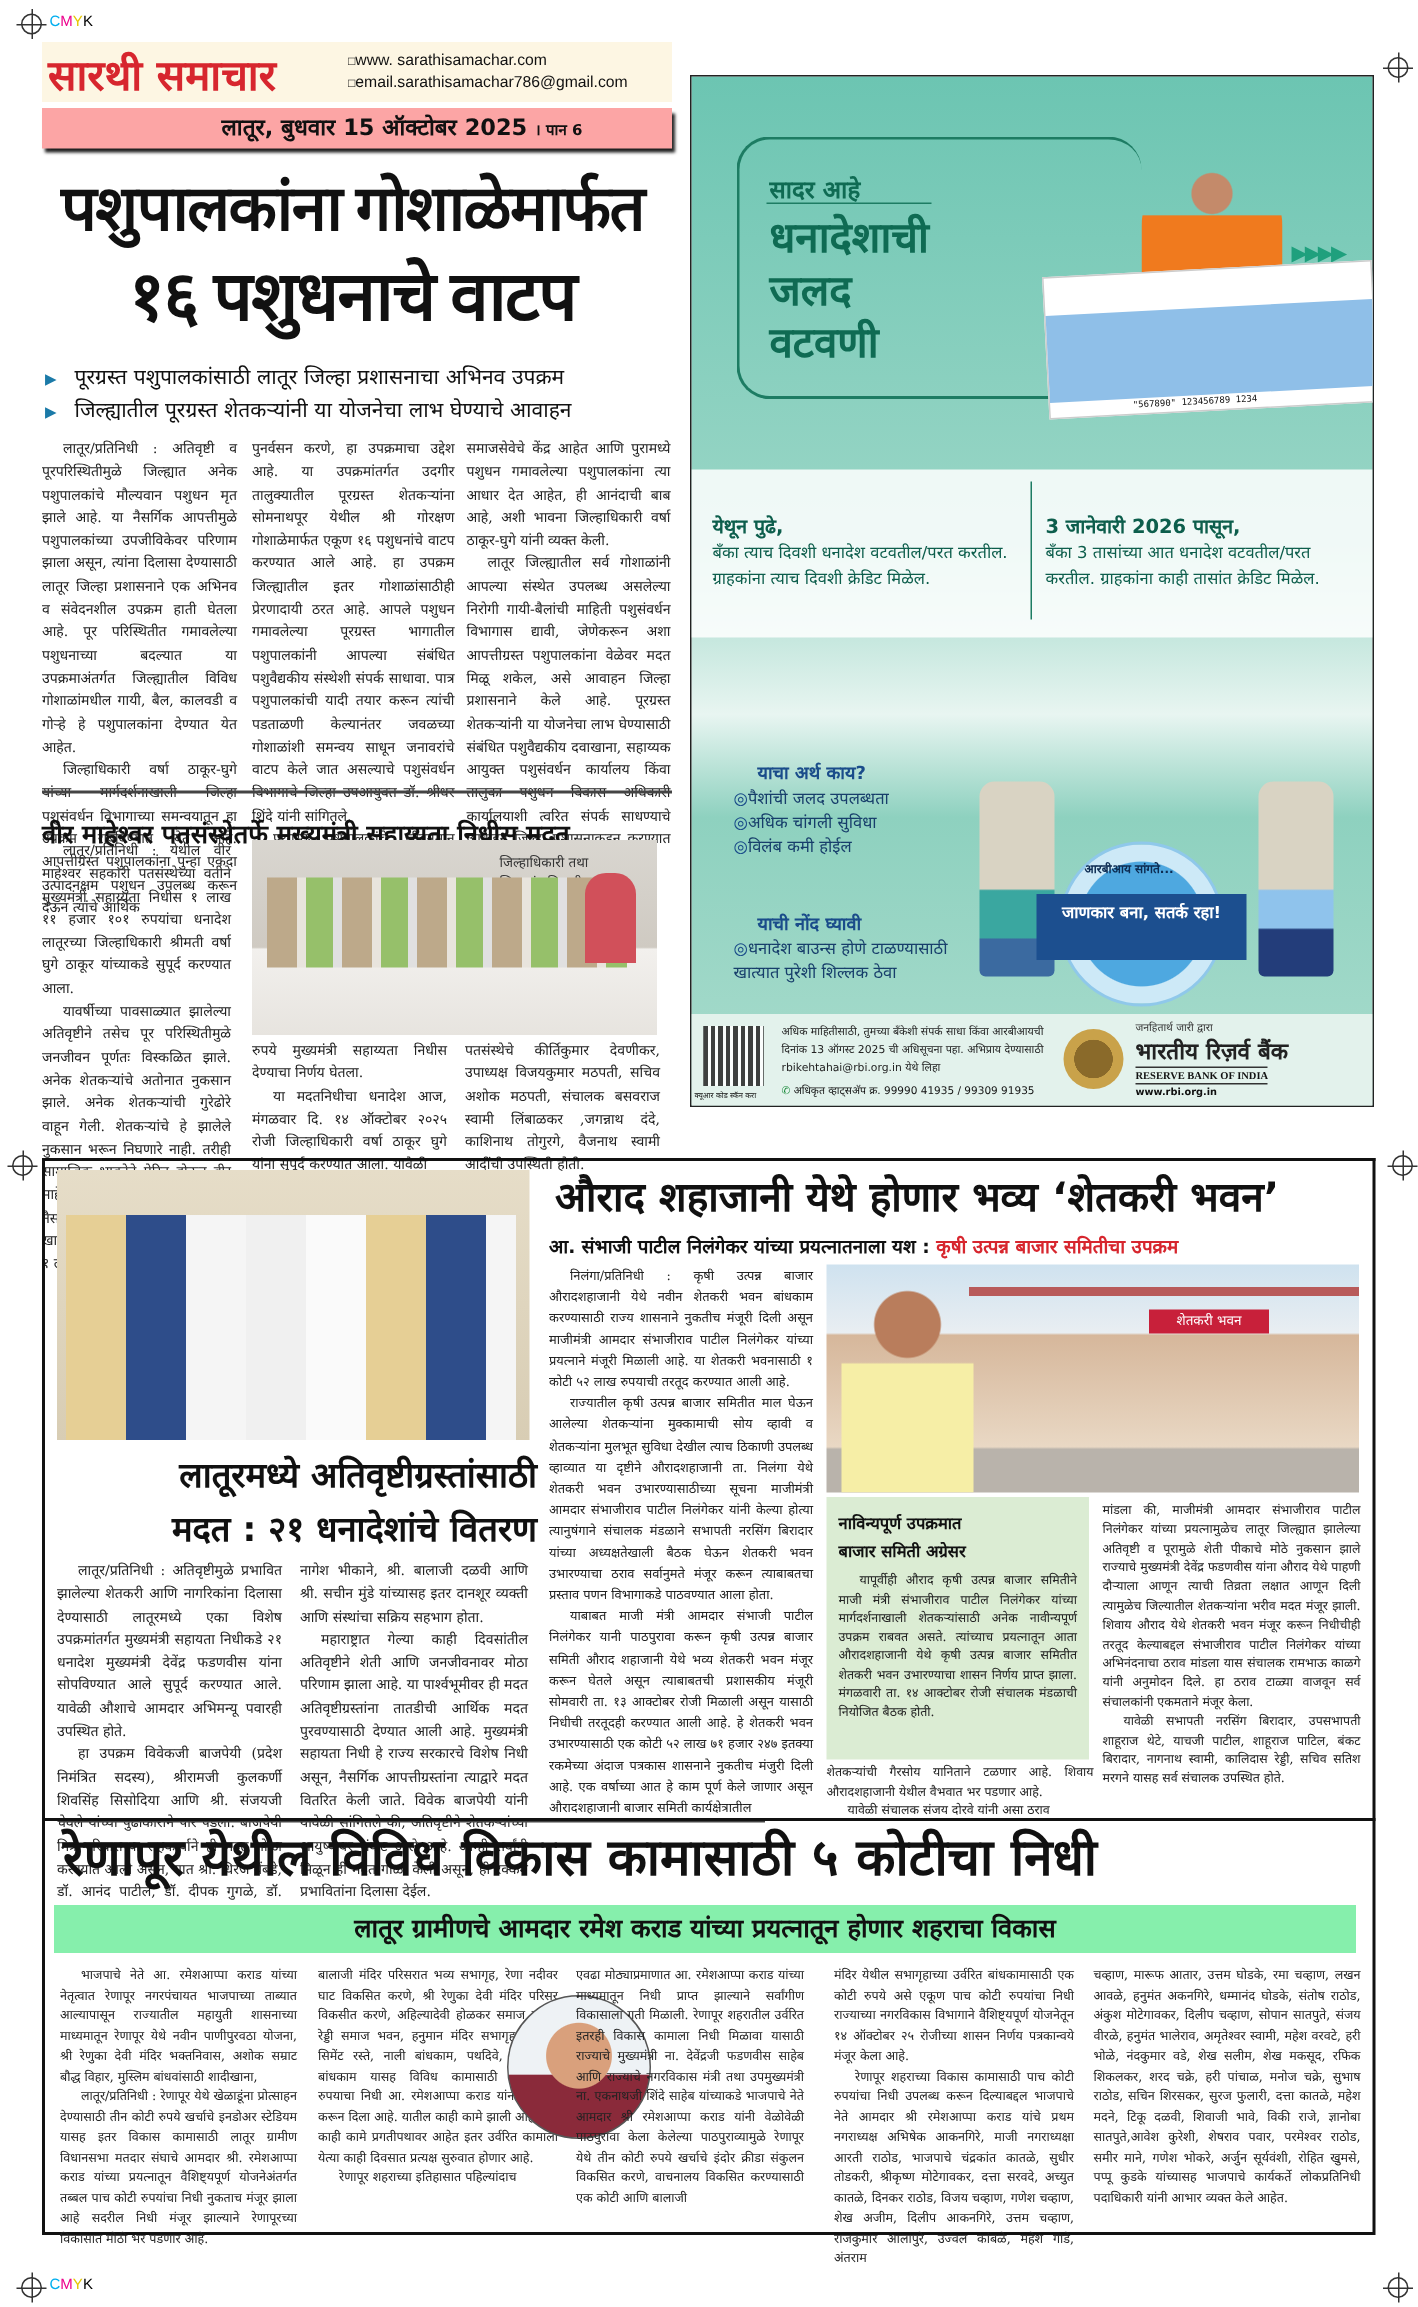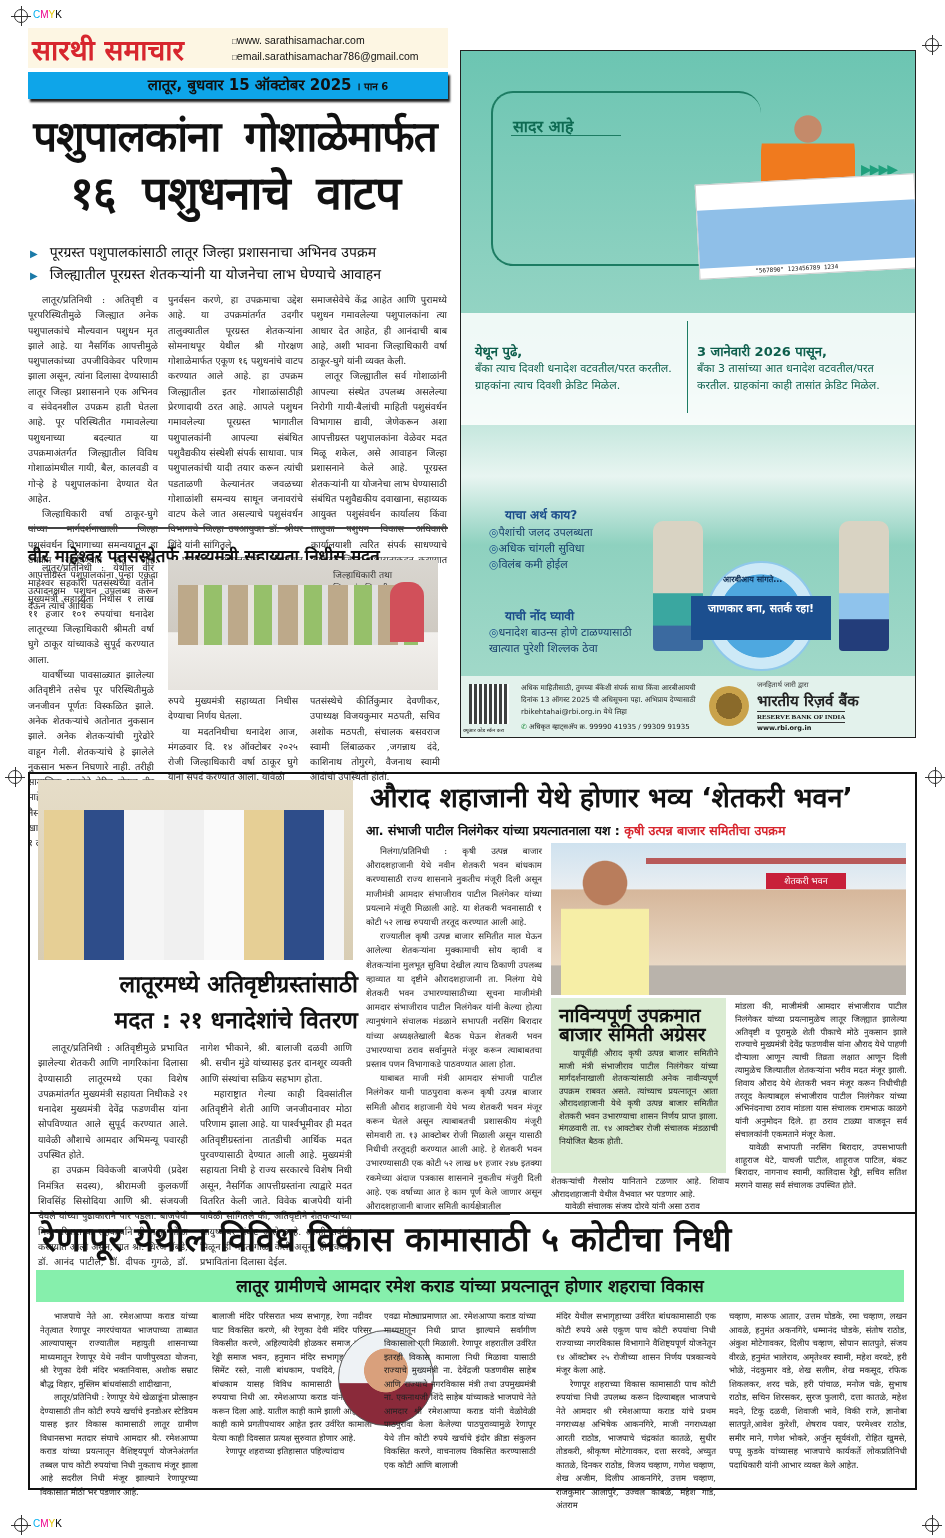--- a/index.html
+++ b/index.html
@@ -7,23 +7,23 @@
 .abs{position:absolute}
 .reg{width:14px;height:14px;border:1px solid #333;border-radius:50%;position:absolute}
 .reg:before{content:"";position:absolute;left:-4px;right:-4px;top:6px;height:1px;background:#333}
 .reg:after{content:"";position:absolute;top:-4px;bottom:-4px;left:6px;width:1px;background:#333}
 .cmyk{font-size:10px;font-family:"Liberation Sans",sans-serif}
 .cmyk .c{color:#00aeef}.cmyk .m{color:#ec008c}.cmyk .y{color:#e5c600}.cmyk .k{color:#000}
 .masthead{left:28px;top:28px;width:420px;height:40px;background:#fdf6e3}
 .brand{left:32px;top:30px;font-size:28px;font-weight:bold;color:#d7262e;font-family:"DejaVu Serif",serif}
 .contact{left:232px;top:33px;font-size:10.5px;line-height:15px;font-family:"Liberation Sans",sans-serif}
 .contact div:before{content:"\25A1 ";font-size:8px}
-.dateline{left:28px;top:72px;width:420px;height:27px;background:#0ea5e9;box-shadow:2px 3px 2px #222;font-size:15px;font-weight:bold;text-align:center;line-height:27px;padding-left:60px}
+.dateline{left:28px;top:72px;width:420px;height:27px;background:#fca5a5;box-shadow:2px 3px 2px #222;font-size:15px;font-weight:bold;text-align:center;line-height:27px;padding-left:60px}
 .dateline small{font-size:10px}
-.h1{left:20px;top:112px;width:430px;font-size:42px;font-weight:bold;line-height:57px;text-align:center;font-family:Liberation Mono, monospace;letter-spacing:-1px}
+.h1{left:20px;top:112px;width:430px;font-size:42px;font-weight:bold;line-height:57px;text-align:center;font-family:Liberation Serif, serif;letter-spacing:-1px}
 .bullets{left:30px;top:242px;width:420px;font-size:14px;line-height:21px}
 .bullets div:before{content:"\25B6";color:#1b7aa8;font-size:10px;margin-right:12px}
 .text{font-family:"DejaVu Serif",serif;font-size:9.4px;line-height:15.3px;text-align:justify;color:#222}
 .p{text-indent:14px}
 .col{position:absolute}
 .rule{position:absolute;height:2px;background:#444}
 .h2{font-size:21px;font-weight:bold;white-space:nowrap;position:absolute}
 .photo{position:absolute;overflow:hidden}
 
 .ad{left:460px;top:50px;width:456px;height:688px;border:1.5px solid #222;background:linear-gradient(180deg,#6cc5b2 0%,#9ad6c6 45%,#e8f5f1 62%,#8ed1bf 72%,#a9dccd 100%);overflow:hidden}
@@ -117,20 +117,25 @@
   <p class="p">या मदतनिधीचा धनादेश आज, मंगळवार दि. १४ ऑक्टोबर २०२५ रोजी जिल्हाधिकारी वर्षा ठाकूर घुगे यांना सुपूर्द करण्यात आला. यावेळी</p>
 </div>
 <div class="col text" style="left:310px;top:693px;width:130px">
   <p>पतसंस्थेचे कीर्तिकुमार देवणीकर, उपाध्यक्ष विजयकुमार मठपती, सचिव अशोक मठपती, संचालक बसवराज स्वामी लिंबाळकर ,जगन्नाथ दंदे, काशिनाथ तोगुरगे, वैजनाथ स्वामी आदींची उपस्थिती होती.</p>
 </div>
 
 <div class="abs ad">
   <div class="abs ad-frame"></div>
   <div class="abs ad-sadar">सादर आहे</div>
   <div class="abs ad-line"></div>
+  <div class="abs ad-title">
+    <div>धनादेशाची</div>
+    <div>जलद</div>
+    <div>वटवणी</div>
+  </div>
   <div class="abs person"></div>
   <div class="abs arrows">▶▶▶▶</div>
   <div class="abs cheque">
     <div class="cheque-blue"></div>
     <div class="abs" style="left:55px;top:84px;font-size:6px;font-family:'DejaVu Sans Mono',monospace">"567890" 123456789 1234</div>
   </div>
   <div class="abs ad-white"></div>
   <div class="abs ad-col" style="left:14px;top:292px"><b>येथून पुढे,</b><span>बँका त्याच दिवशी धनादेश वटवतील/परत करतील. ग्राहकांना त्याच दिवशी क्रेडिट मिळेल.</span></div>
   <div class="abs ad-div"></div>
   <div class="abs ad-col" style="left:236px;top:292px;width:210px"><b>3 जानेवारी 2026 पासून,</b><span>बँका 3 तासांच्या आत धनादेश वटवतील/परत करतील. ग्राहकांना काही तासांत क्रेडिट मिळेल.</span></div>
@@ -186,21 +191,21 @@
   <p class="p">निलंगा/प्रतिनिधी : कृषी उत्पन्न बाजार औरादशहाजानी येथे नवीन शेतकरी भवन बांधकाम करण्यासाठी राज्य शासनाने नुकतीच मंजूरी दिली असून माजीमंत्री आमदार संभाजीराव पाटील निलंगेकर यांच्या प्रयत्नाने मंजूरी मिळाली आहे. या शेतकरी भवनासाठी १ कोटी ५२ लाख रुपयाची तरतूद करण्यात आली आहे.</p>
   <p class="p">राज्यातील कृषी उत्पन्न बाजार समितीत माल घेऊन आलेल्या शेतकऱ्यांना मुक्कामाची सोय व्हावी व शेतकऱ्यांना मुलभूत सुविधा देखील त्याच ठिकाणी उपलब्ध व्हाव्यात या दृष्टीने औरादशहाजानी ता. निलंगा येथे शेतकरी भवन उभारण्यासाठीच्या सूचना माजीमंत्री आमदार संभाजीराव पाटील निलंगेकर यांनी केल्या होत्या त्यानुषंगाने संचालक मंडळाने सभापती नरसिंग बिरादार यांच्या अध्यक्षतेखाली बैठक घेऊन शेतकरी भवन उभारण्याचा ठराव सर्वानुमते मंजूर करून त्याबाबतचा प्रस्ताव पणन विभागाकडे पाठवण्यात आला होता.</p>
   <p class="p">याबाबत माजी मंत्री आमदार संभाजी पाटील निलंगेकर यानी पाठपुरावा करून कृषी उत्पन्न बाजार समिती औराद शहाजानी येथे भव्य शेतकरी भवन मंजूर करून घेतले असून त्याबाबतची प्रशासकीय मंजूरी सोमवारी ता. १३ आक्टोबर रोजी मिळाली असून यासाठी निधीची तरतूदही करण्यात आली आहे. हे शेतकरी भवन उभारण्यासाठी एक कोटी ५२ लाख ७१ हजार २४७ इतक्या रकमेच्या अंदाज पत्रकास शासनाने नुकतीच मंजुरी दिली आहे. एक वर्षाच्या आत हे काम पूर्ण केले जाणार असून औरादशहाजानी बाजार समिती कार्यक्षेत्रातील</p>
 </div>
 <div class="photo" style="left:551px;top:843px;width:355px;height:152px;background:linear-gradient(180deg,#cfe2ef 0%,#e9eef2 30%,#d6b79b 31%,#e9d8c4 80%,#b9b3ab 81%)">
   <div class="abs" style="left:10px;top:12px;width:88px;height:140px;background:radial-gradient(circle at 50% 20%,#b97d5c 0 18%,transparent 19%),linear-gradient(#0000 38%,#f6eea6 39%);"></div>
   <div class="abs" style="left:215px;top:30px;width:80px;height:16px;background:#c8203a;color:#fff;font-size:9px;text-align:center;line-height:16px">शेतकरी भवन</div>
   <div class="abs" style="left:95px;top:15px;width:260px;height:6px;background:#b85a5a"></div>
 </div>
 <div class="abs green-box" style="left:551px;top:998px;width:175px;height:175px;padding:8px">
-  <div style="font-size:19px;font-weight:bold;line-height:19px">
+  <div style="font-size:11px;font-weight:bold;line-height:19px">
     <div>नाविन्यपूर्ण उपक्रमात</div>
     <div>बाजार समिती अग्रेसर</div>
   </div>
   <div class="text p" style="font-size:8.3px;line-height:12.5px;margin-top:3px">यापूर्वीही औराद कृषी उत्पन्न बाजार समितीने माजी मंत्री संभाजीराव पाटील निलंगेकर यांच्या मार्गदर्शनाखाली शेतकऱ्यांसाठी अनेक नावीन्यपूर्ण उपक्रम राबवत असते. त्यांच्याच प्रयत्नातून आता औरादशहाजानी येथे कृषी उत्पन्न बाजार समितीत शेतकरी भवन उभारण्याचा शासन निर्णय प्राप्त झाला. मंगळवारी ता. १४ आक्टोबर रोजी संचालक मंडळाची नियोजित बैठक होती.</div>
 </div>
 <div class="col text" style="left:551px;top:1175px;width:178px;font-size:8.3px;line-height:12.5px">
   <p>शेतकऱ्यांची गैरसोय यानिताने टळणार आहे. शिवाय औरादशहाजानी येथील वैभवात भर पडणार आहे.</p>
   <p class="p">यावेळी संचालक संजय दोरवे यांनी असा ठराव</p>
 </div>
 <div class="col text" style="left:735px;top:1000px;width:172px;font-size:8.3px;line-height:12.8px">

